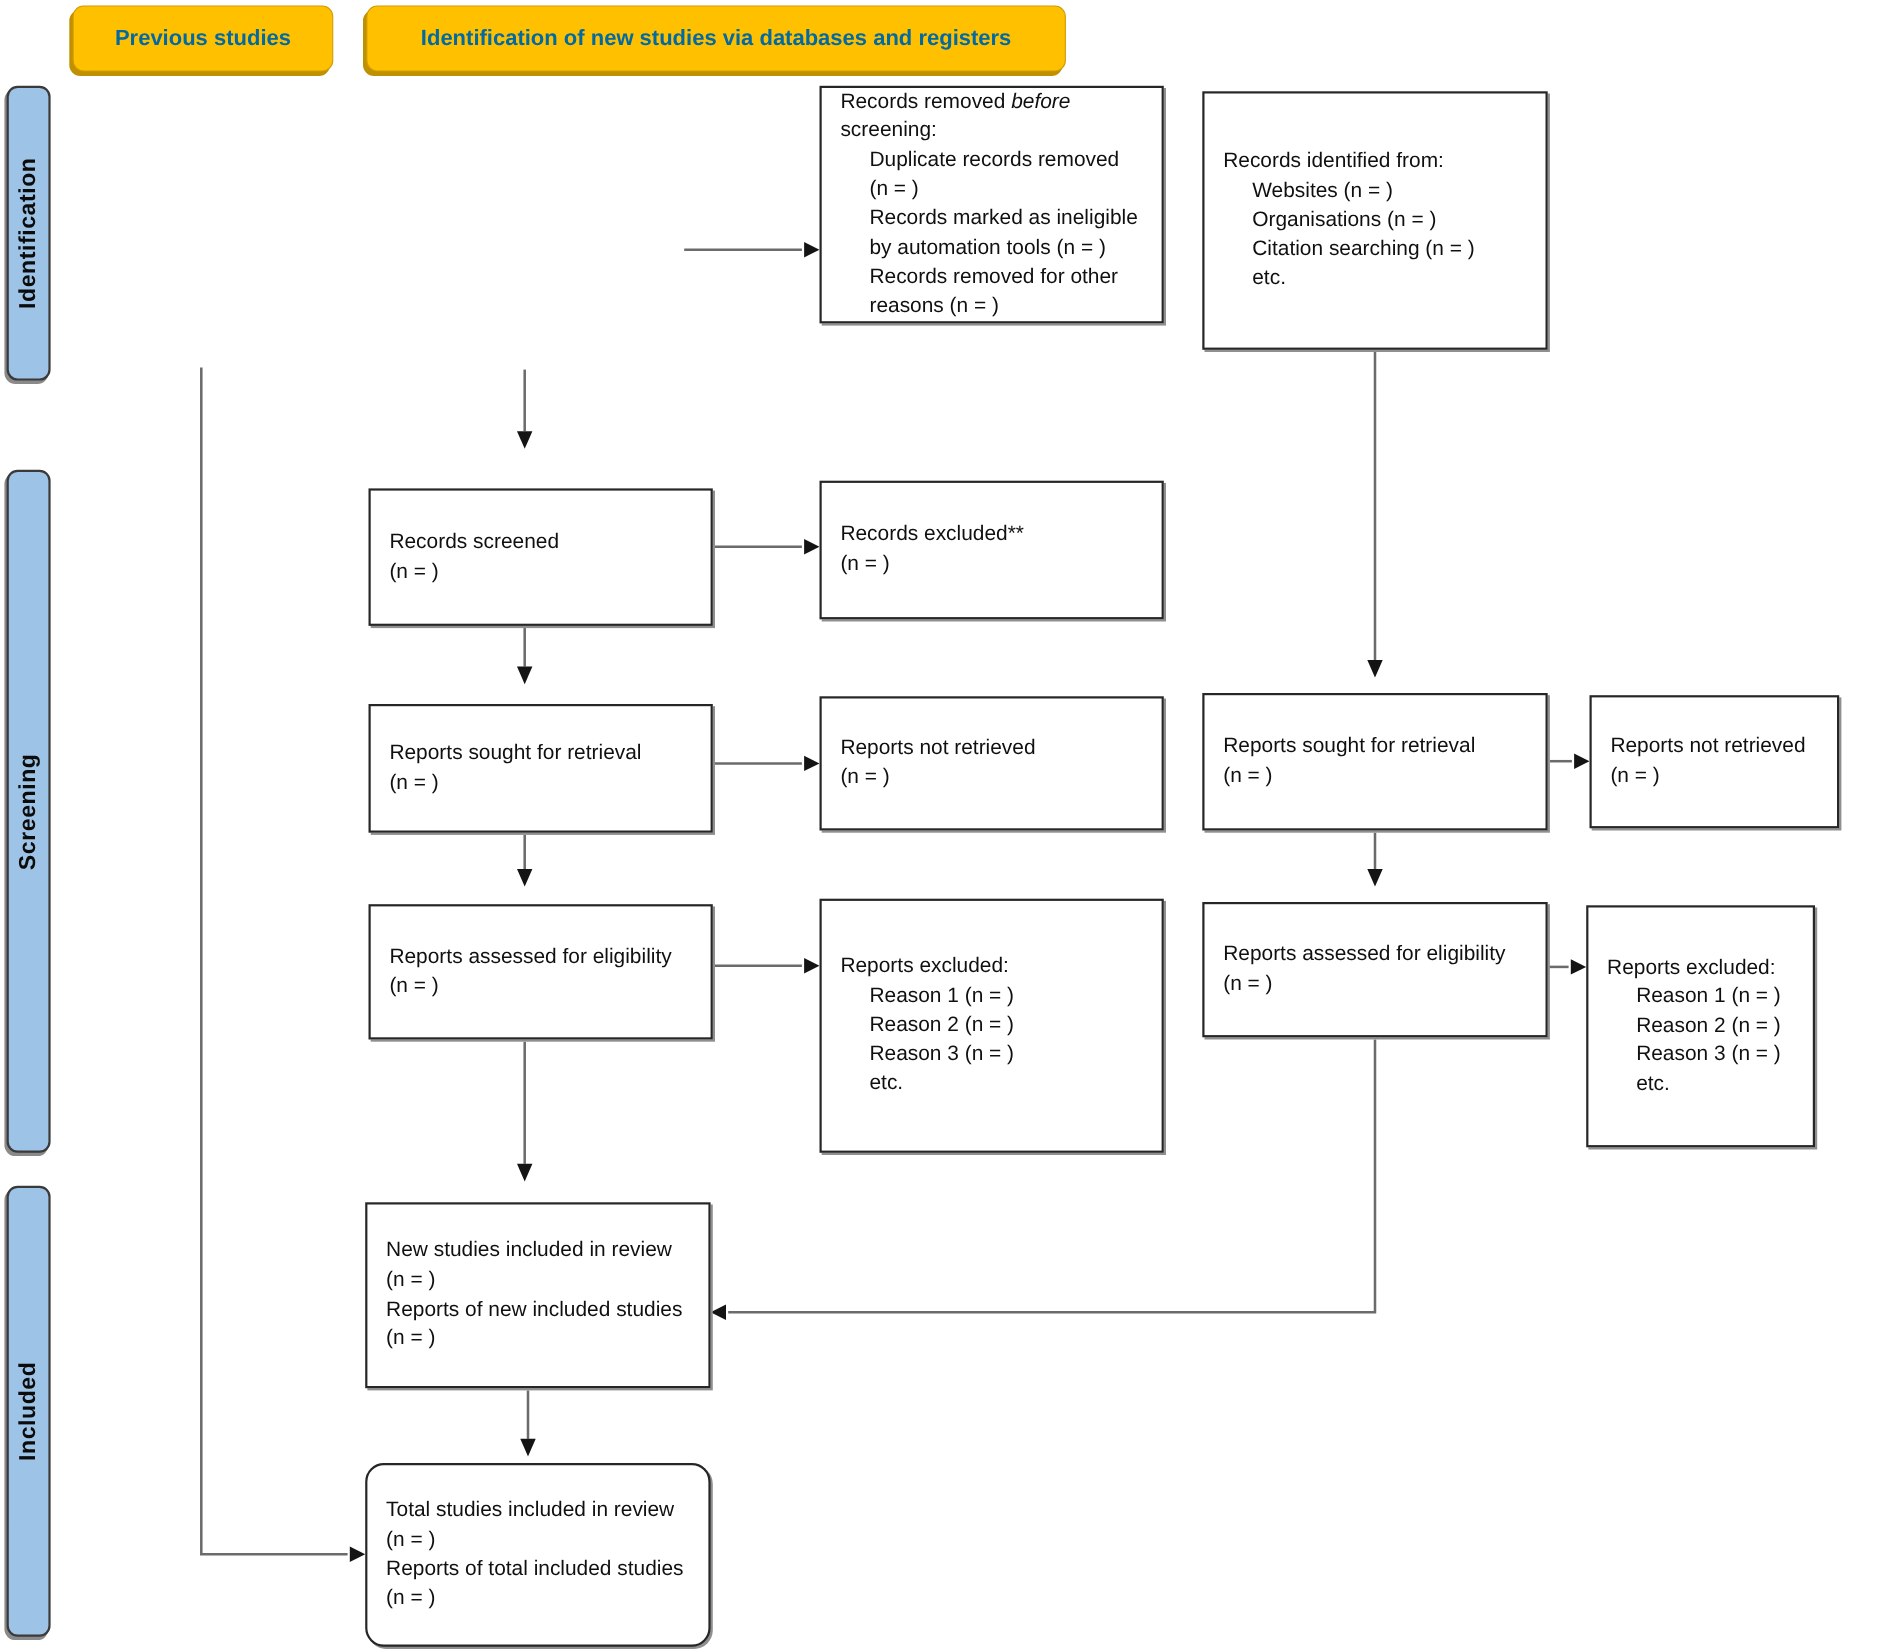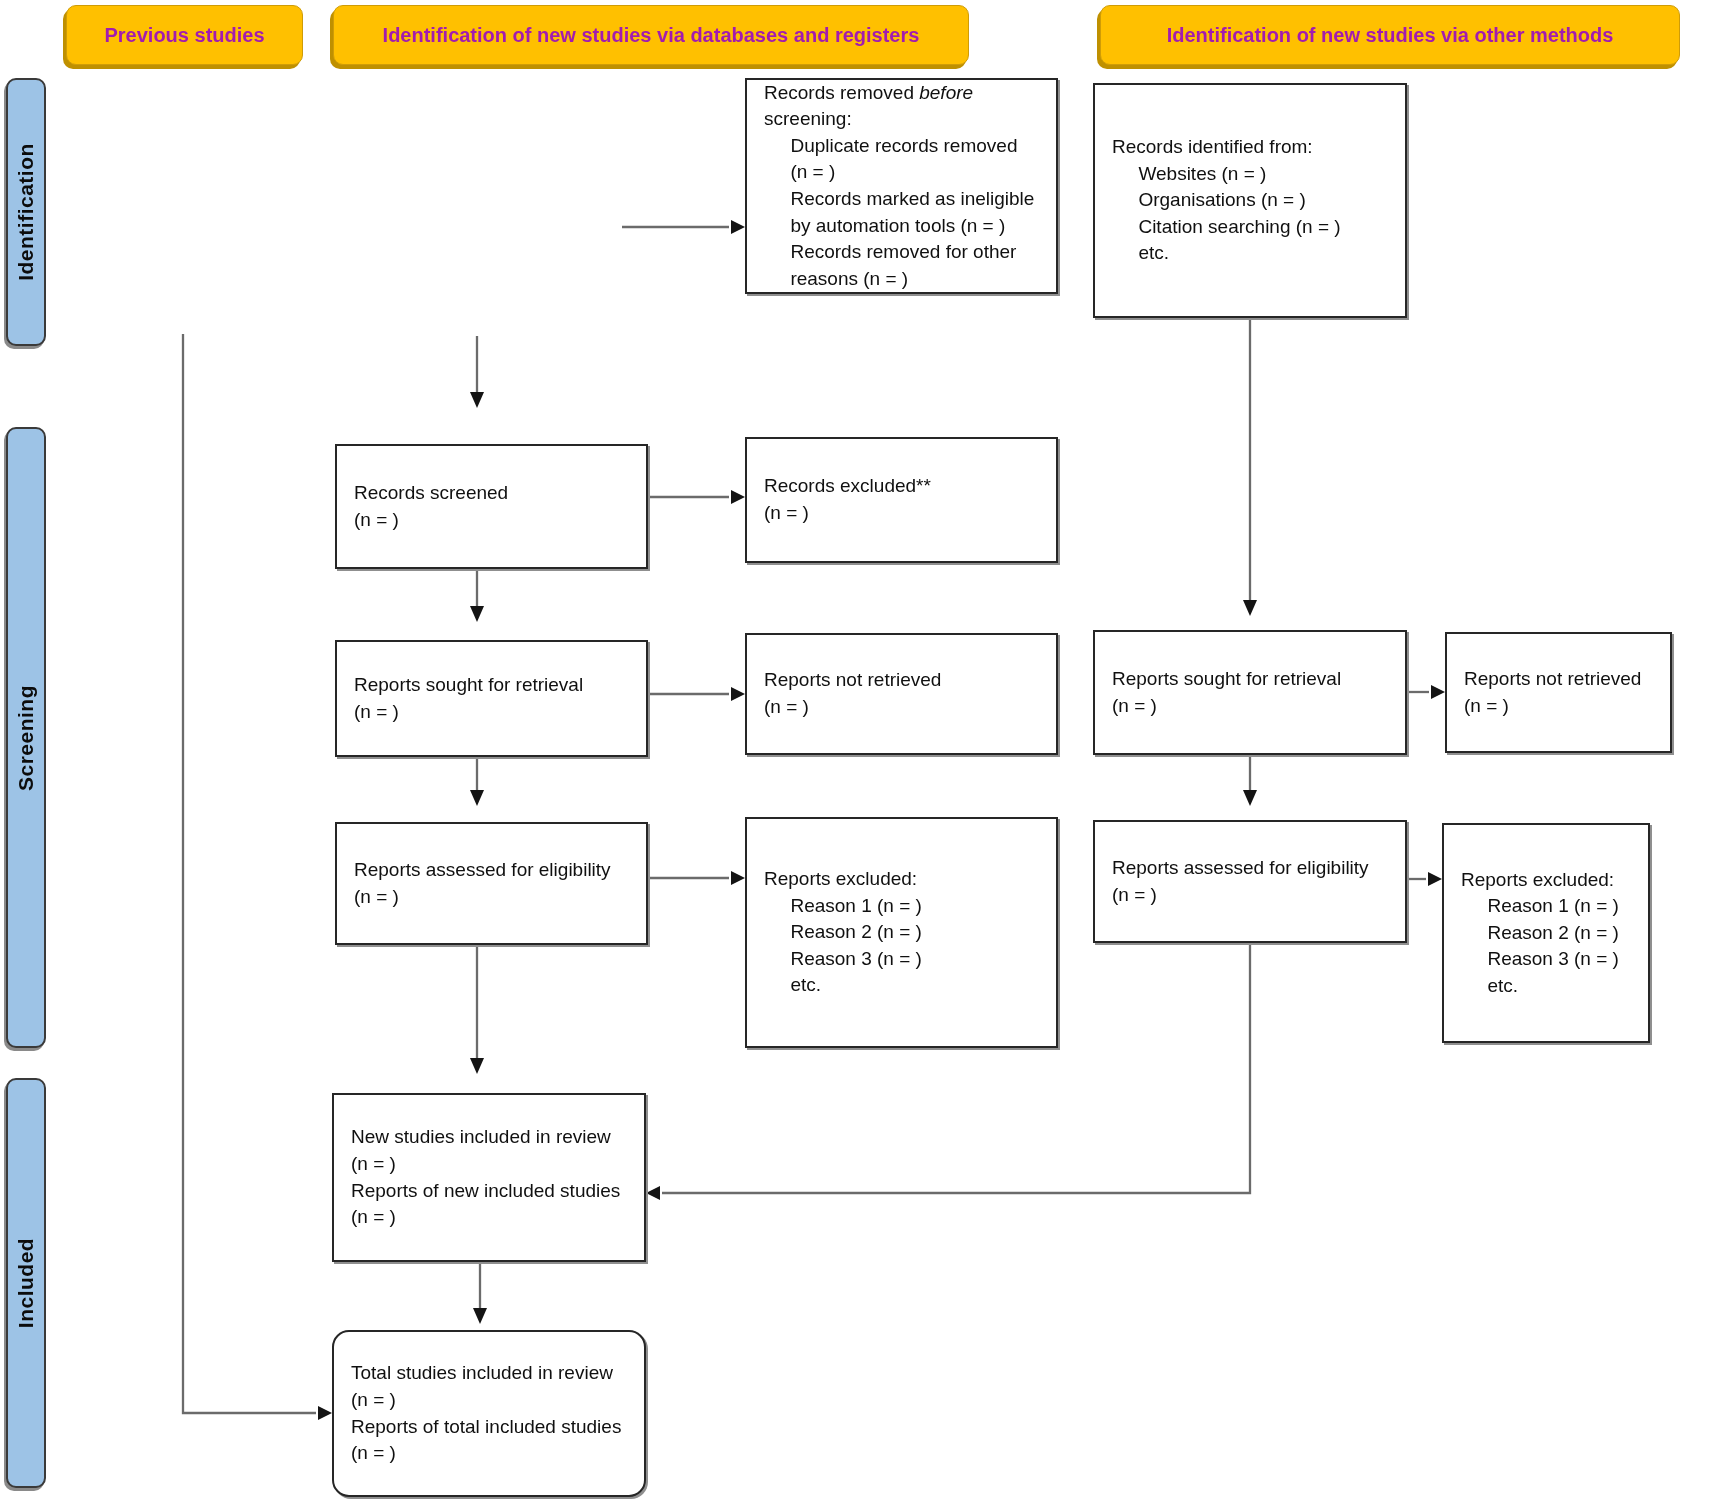--- a/index.html
+++ b/index.html
@@ -12,21 +12,21 @@
   svg.arrows line, svg.arrows polyline { stroke:var(--line-color); stroke-width:2.3; fill:none; }
   svg.arrows polygon { fill:var(--arrowhead-color); stroke:none; }
 
   .hdr {
     position:absolute; top:5px; height:60px;
     background:var(--header-bg);
     border:1px solid #cf9c06;
     border-radius:10px;
     box-shadow:-3px 4px 0 var(--header-shadow);
     display:flex; align-items:center; justify-content:center;
-    font-weight:bold; font-size:20px; color:#a21caf; text-align:center;
+    font-weight:bold; font-size:20px; color:#0369a1; text-align:center;
     box-sizing:border-box; padding:0 8px;
   }
   .stage {
     position:absolute; left:6px; width:40px;
     background:var(--stage-bg);
     border:2px solid #3a3a3a; border-radius:10px;
     box-shadow:-2px 3px 0 #8a8a8a;
     display:flex; align-items:center; justify-content:center;
     box-sizing:border-box;
   }
@@ -118,23 +118,20 @@
       <polyline points="1250,945 1250,1193 662,1193"></polyline>
         <polygon points="660,1186 660,1200 646,1193"></polygon>
     </g>
   </svg>
 
   <div class="hdr" style="left:66px;  width:237px;">
     <span>Previous studies</span>
   </div>
   <div class="hdr" style="left:333px; width:636px;justify-content:center;">
     <span>Identification of new studies via databases and registers</span>
-  </div>
-  <div class="hdr" style="left:1100px; width:580px;">
-    <span>Identification of new studies via other methods</span>
   </div>
 
   <div class="stage" style="top:78px; height:268px;">
     <span>Identification</span>
   </div>
   <div class="stage" style="top:427px; height:621px;">
     <span>Screening</span>
   </div>
   <div class="stage" style="top:1078px; height:410px;">
     <span>Included</span>

